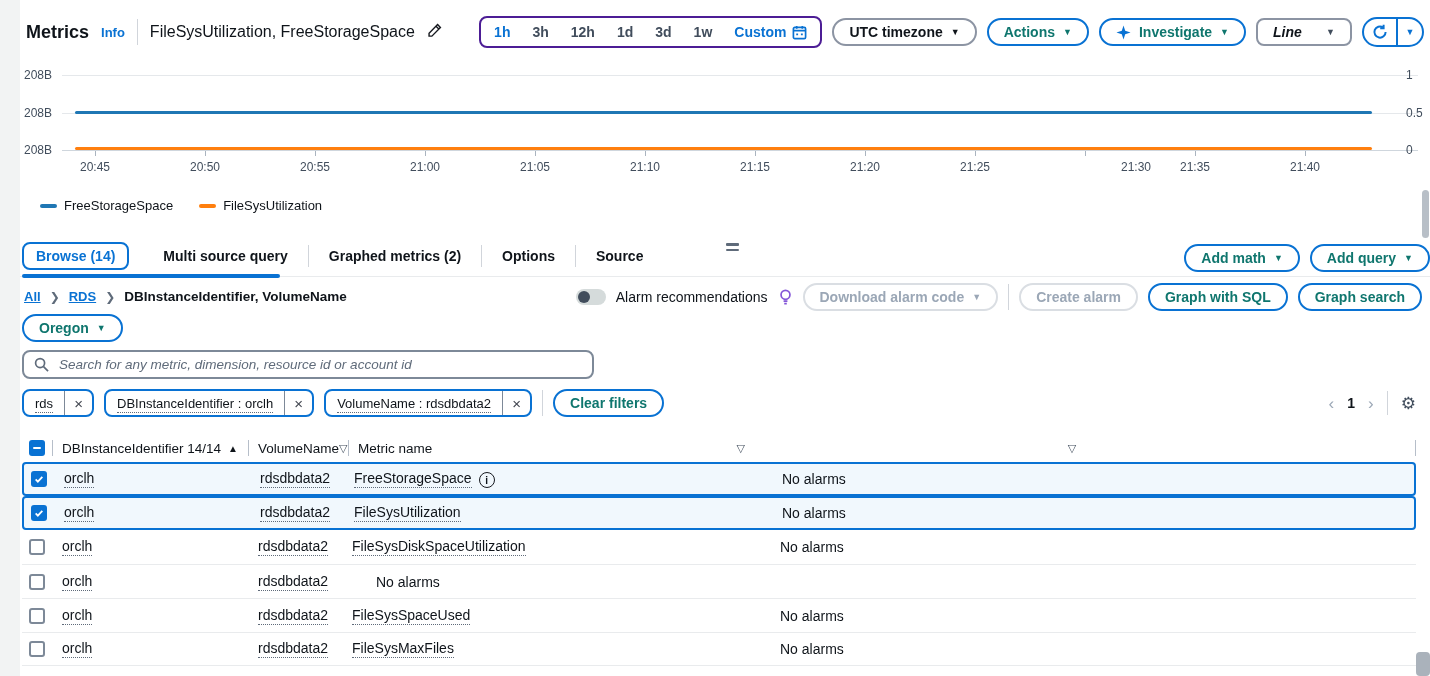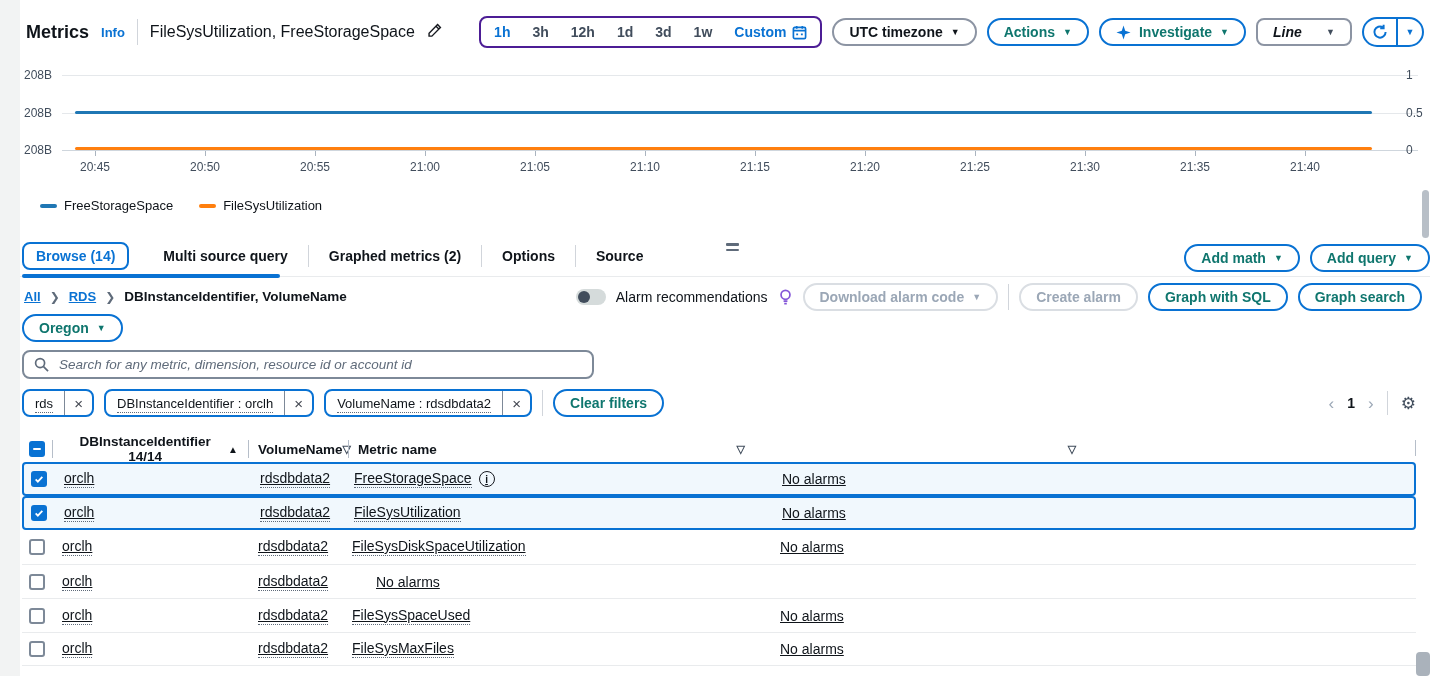--- a/index.html
+++ b/index.html
@@ -71,30 +71,30 @@
   .chip-x{border-left:1px solid #7d8998;width:27px;height:100%;display:flex;align-items:center;justify-content:center;
           font-size:15px;color:#424650;cursor:pointer;}
   .pager{right:14px;top:391px;display:flex;align-items:center;gap:13px;}
   .pg-arrow{color:#9ba7b6;font-size:17px;cursor:default;line-height:1;}
   .pg-num{font-weight:700;}
   .gear{font-size:17px;color:#414d5c;cursor:pointer;line-height:1;}
   
   .thead{left:22px;top:434px;width:1394px;height:28px;display:grid;
          grid-template-columns:30px 196px 100px 404px 1fr 24px;align-items:center;position:absolute;}
   .thead::after{content:'';position:absolute;right:0;top:6px;bottom:6px;width:1px;background:#b6bec9;}
-  .th{position:relative;display:flex;align-items:center;height:100%;padding-left:10px;font-size:13.5px;font-weight:700;text-align:center;}
+  .th{position:relative;display:flex;align-items:center;height:100%;padding-left:10px;font-size:13.5px;font-weight:400;text-align:center;}
   .th.bar::before{content:'';position:absolute;left:0;top:6px;bottom:6px;width:1px;background:#b6bec9;}
   .sort-asc{margin-left:auto;margin-right:10px;font-size:10px;color:#0f141a;}
   .sort-none{margin-left:auto;margin-right:7px;font-size:11px;color:#414d5c;cursor:pointer;}
   .rows{left:22px;top:462px;width:1394px;position:absolute;}
   .trow{display:grid;grid-template-columns:30px 196px 100px 404px 1fr 24px;align-items:center;height:34px;box-sizing:border-box;cursor:pointer;}
   .trow.sel{border:2px solid #0972d3;border-radius:4px;background:#f1f8fd;}
   .trow.plain + .trow.plain{border-top:1px solid #e9ebed;}
   .trow.plain:last-child{border-bottom:1px solid #e9ebed;}
-  .td{padding-left:10px;display:flex;align-items:center;text-decoration:underline;}
+  .td{padding-left:10px;display:flex;align-items:flex-end;}
   .td.metric{padding-left:4px;}
   .td.alarms{padding-left:28px;}
   .cell-text{font-size:14px;}
   .cb{width:16px;height:16px;border-radius:3px;box-sizing:border-box;margin-left:7px;cursor:pointer;
       display:flex;align-items:center;justify-content:center;flex:none;}
   .cb.on,.cb.ind{background:#0972d3;}
   .cb.off{background:#fff;border:2px solid #7d8998;}
   .minus{width:8px;height:2px;background:#fff;border-radius:1px;}
   .info-ic{width:14px;height:14px;border:1.5px solid #16191f;border-radius:50%;font-size:10px;font-weight:700;
            display:inline-flex;align-items:center;justify-content:center;margin-left:7px;cursor:pointer;flex:none;}
@@ -196,21 +196,21 @@
     <span class="xlabel" style="left: 515px;">21:05</span>
     <div class="xtick" style="left: 625px;"></div>
     <span class="xlabel" style="left: 625px;">21:10</span>
     <div class="xtick" style="left: 735px;"></div>
     <span class="xlabel" style="left: 735px;">21:15</span>
     <div class="xtick" style="left: 845px;"></div>
     <span class="xlabel" style="left: 845px;">21:20</span>
     <div class="xtick" style="left: 955px;"></div>
     <span class="xlabel" style="left: 955px;">21:25</span>
     <div class="xtick" style="left: 1065px;"></div>
-    <span class="xlabel" style="left: 1065px;">21:30</span>
+    <span class="xlabel" style="left: 1116px;">21:30</span>
     <div class="xtick" style="left: 1175px;"></div>
     <span class="xlabel" style="left: 1175px;">21:35</span>
     <div class="xtick" style="left: 1285px;"></div>
     <span class="xlabel" style="left: 1285px;">21:40</span>
   </div>
 <div class="abs legend" id="legend">
     <span class="leg-item">
       <span class="dash" style="background: rgb(31, 119, 180);"></span>
       <span>FreeStorageSpace</span>
     </span>

